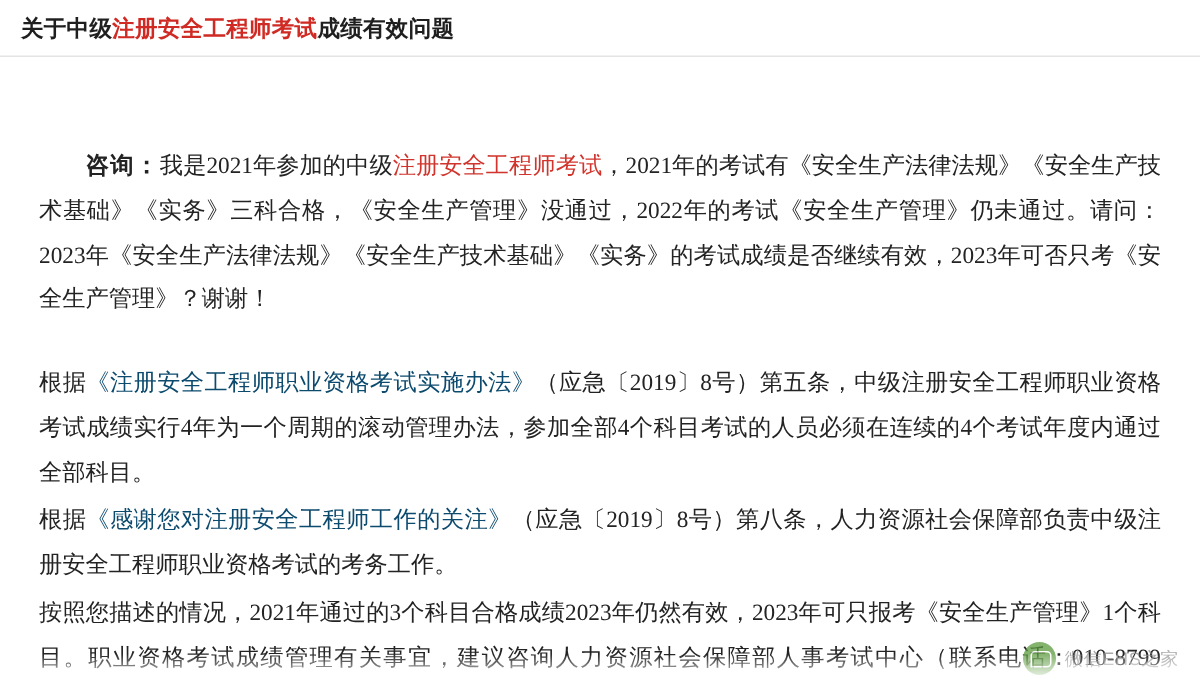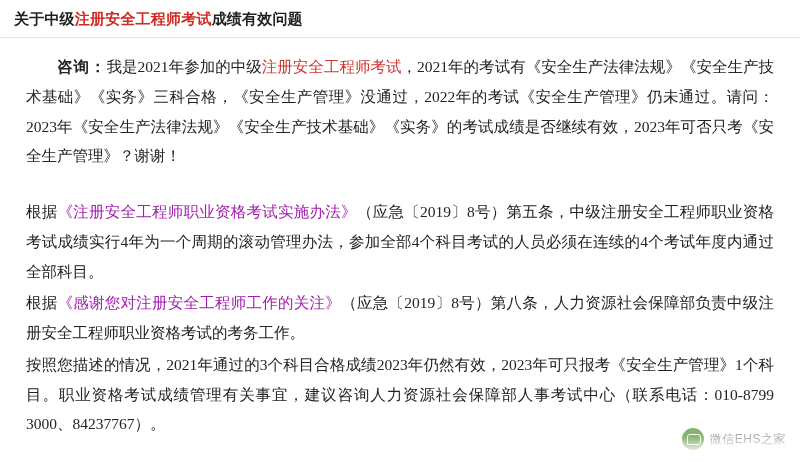--- a/index.html
+++ b/index.html
@@ -38,30 +38,31 @@
     font-size: 15.5px;
     line-height: 1.92;
     color: #232323;
   }
   p {
     margin: 0 0 2px 0;
     text-align: justify;
   }
   .indent {
     text-indent: 2em;
+    margin-top: 44px;
   }
   .lead {
     font-weight: bold;
     letter-spacing: 1px;
   }
   .red {
     color: #d0342c;
   }
   .blue {
-    color: #a21caf;
+    color: #0c4a6e;
   }
   .gap {
     height: 20px;
   }
   .block2 {
     padding-top: 4px;
   }
   .watermark {
     position: absolute;
     right: 14px;

